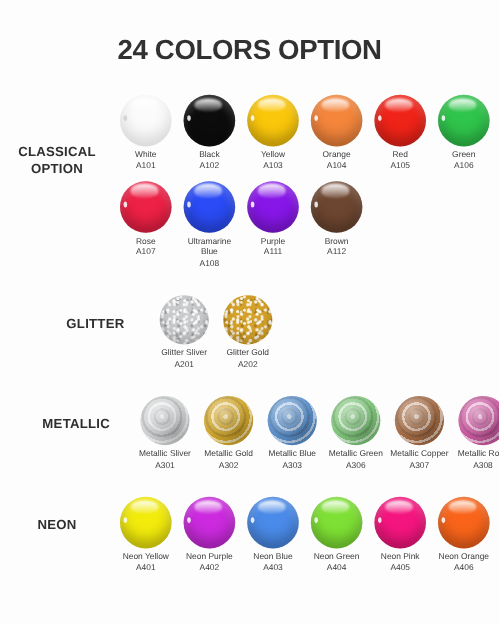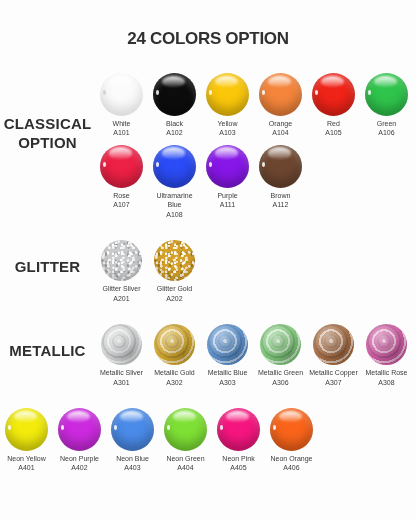--- a/index.html
+++ b/index.html
@@ -8,37 +8,37 @@
     background:#fdfdfd;
     font-family:"Liberation Sans", sans-serif;
     color:#3a3a3a;
     overflow:hidden;
     position:relative;
   }
   .page{width:416px;height:520px;position:relative;}
 
   .title{
     text-align:center;
-    font-size:17px;
+    font-size:23px;
     font-weight:bold;
     letter-spacing:-0.3px;
     color:#313131;
     padding-top:30px;
     line-height:1;
   }
 
   .section{
     display:flex;
     align-items:flex-start;
     width:416px;
   }
   .sec-label{
     width:95px;
     flex:0 0 95px;
-    font-size:15px;
+    font-size:11px;
     font-weight:bold;
     color:#2f2f2f;
     text-align:center;
     line-height:1.25;
     letter-spacing:0.2px;
   }
   .rows{flex:1 1 auto;}
   .row{
     display:flex;
     align-items:flex-start;
@@ -239,42 +239,42 @@
               <div class="swatch bead" style="background: rgb(109, 70, 48);"></div>
               <div class="lbl">
                 <span class="nm">Brown</span>
                 <span class="cd">A112</span>
               </div>
             </div>
           </div>
         </div>
       </div>
       <div class="section" style="margin-top: 14px;">
-        <div class="sec-label" style="padding-top: 18px;"><span>GLITTER</span></div>
+        <div class="sec-label" style="padding-top: 18px; margin-left: 32px;"><span>GLITTER</span></div>
         <div class="rows">
           <div class="row" style="margin-bottom: 7px;">
             <div class="cell">
               <div class="swatch glit sm" style="background: rgb(201, 202, 204);"></div>
               <div class="lbl">
                 <span class="nm">Glitter Sliver</span>
                 <span class="cd">A201</span>
               </div>
             </div>
             <div class="cell">
               <div class="swatch glit sm" style="background: rgb(212, 161, 41);"></div>
               <div class="lbl">
                 <span class="nm">Glitter Gold</span>
                 <span class="cd">A202</span>
               </div>
             </div>
           </div>
         </div>
       </div>
       <div class="section" style="margin-top: 14px;">
-        <div class="sec-label" style="padding-top: 18px;"><span>METALLIC</span></div>
+        <div class="sec-label" style="padding-top: 18px; margin-left: 16px;"><span>METALLIC</span></div>
         <div class="rows">
           <div class="row" style="margin-bottom: 7px;">
             <div class="cell">
               <div class="swatch met sm" style="background: rgb(207, 209, 210);"></div>
               <div class="lbl wrap">
                 <span class="nm">Metallic Sliver</span>
                 <span class="cd">A301</span>
               </div>
             </div>
             <div class="cell">
@@ -309,20 +309,21 @@
               <div class="swatch met sm" style="background: rgb(202, 91, 160);"></div>
               <div class="lbl">
                 <span class="nm">Metallic Rose</span>
                 <span class="cd">A308</span>
               </div>
             </div>
           </div>
         </div>
       </div>
       <div class="section" style="margin-top: 14px;">
+        <div class="sec-label" style="padding-top: 18px;"><span>NEON</span></div>
         <div class="rows">
           <div class="row" style="margin-bottom: 7px;">
             <div class="cell">
               <div class="swatch bead" style="background: rgb(242, 235, 12);"></div>
               <div class="lbl">
                 <span class="nm">Neon Yellow</span>
                 <span class="cd">A401</span>
               </div>
             </div>
             <div class="cell">

